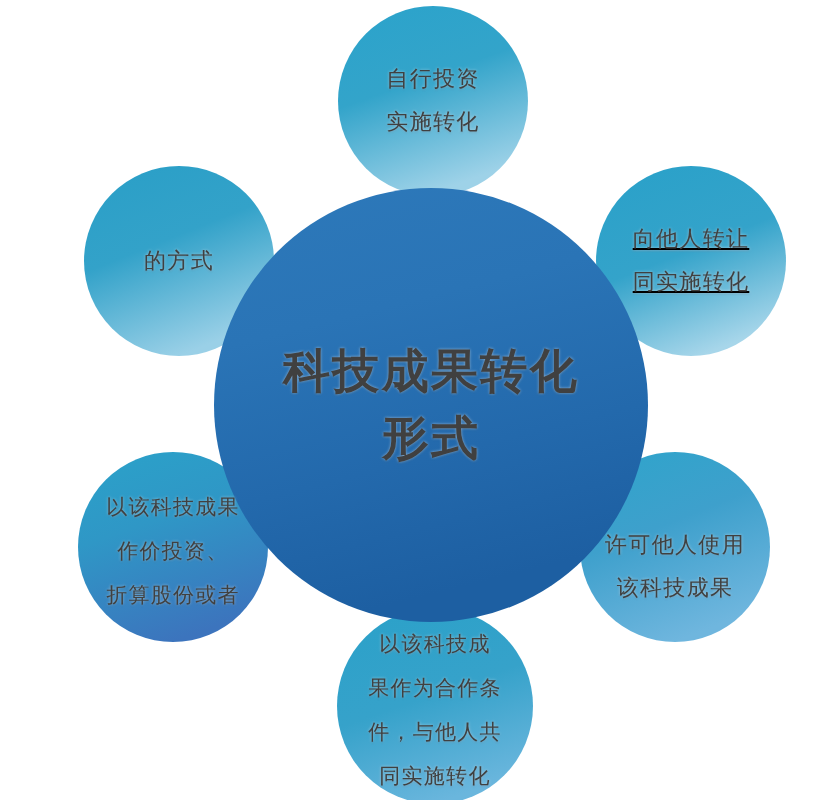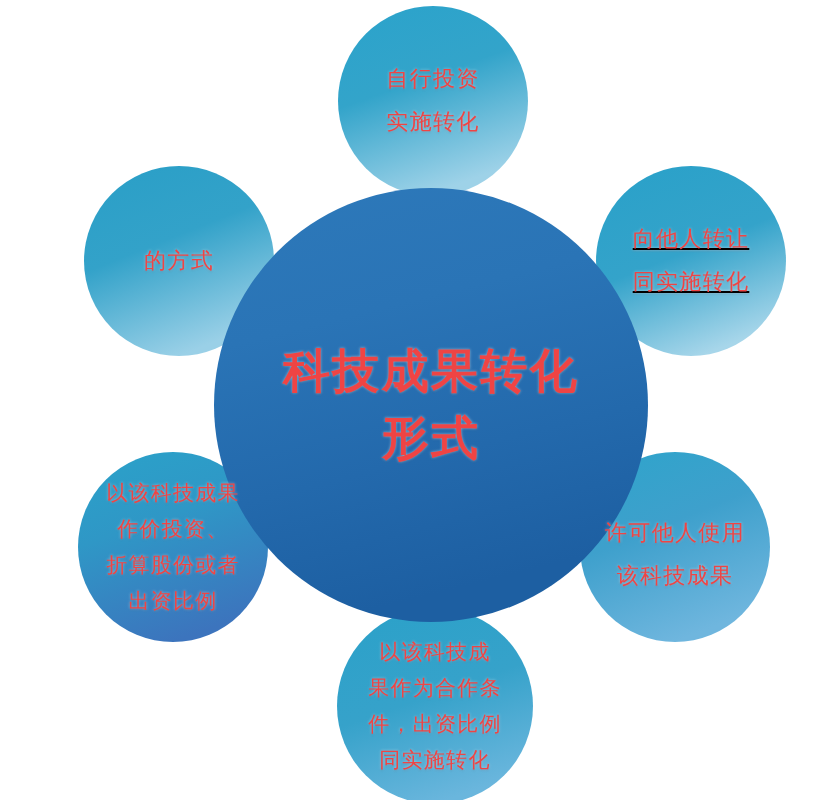--- a/index.html
+++ b/index.html
@@ -40,21 +40,21 @@
     flex-direction: column;
     align-items: center;
     justify-content: center;
     text-align: center;
     border-radius: 50%;
     box-sizing: border-box;
     pointer-events: auto;
     cursor: default;
   }
   .node .line {
-    color: #ef4444;
+    color: #404040;
     white-space: nowrap;
     text-shadow: 0 0 3px rgba(255,255,255,0.55),
                  0 1px 2px rgba(10,60,100,0.30);
     letter-spacing: 0.06em;
   }
   
   #node-center {
     left: 214px;
     top: 188px;
     width: 434px;
@@ -71,24 +71,25 @@
     width: 190px;
     height: 190px;
   }
   .node-sat .line {
     font-size: 22px;
     line-height: 1.95;
     font-weight: 400;
   }
   .node-sat.four-line .line {
     line-height: 1.72;
+    margin-top: 8px;
   }
   #node-top        { left: 338px; top:   6px; }
   #node-top-right  { left: 596px; top: 166px; text-decoration: underline; }
-  #node-right      { left: 580px; top: 460px; }
+  #node-right      { left: 580px; top: 472px; }
   #node-bottom     { left: 337px; top: 608px; }
   #node-bottom-left{ left:  78px; top: 452px; }
   #node-left       { left:  84px; top: 166px; }
 
   
   #node-bottom { width: 196px; height: 196px; }
   #node-bottom .line { font-size: 21px; }
   #node-bottom-left .line { font-size: 21px; }
 </style>
 </head>
@@ -175,29 +176,28 @@
     </div>
 
     <div class="node node-sat" id="node-right">
       <span class="line">许可他人使用</span>
       <span class="line">该科技成果</span>
     </div>
 
     <div class="node node-sat four-line" id="node-bottom">
       <span class="line">以该科技成</span>
       <span class="line">果作为合作条</span>
-      <span class="line">件，出资比例</span>
+      <span class="line">件，与他人共</span>
       <span class="line">同实施转化</span>
     </div>
 
     <div class="node node-sat four-line" id="node-bottom-left">
       <span class="line">以该科技成果</span>
       <span class="line">作价投资、</span>
       <span class="line">折算股份或者</span>
-      <span class="line">出资比例</span>
     </div>
 
     <div class="node node-sat" id="node-left">
       <span class="line">的方式</span>
     </div>
 
   </div>
 </div>
 
 </body></html>

